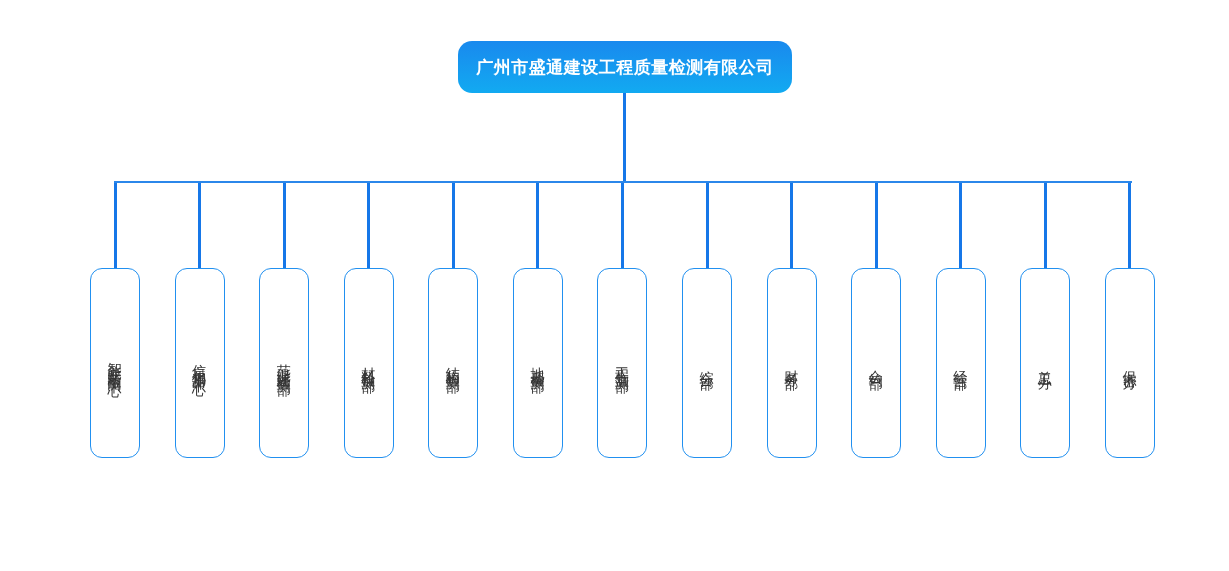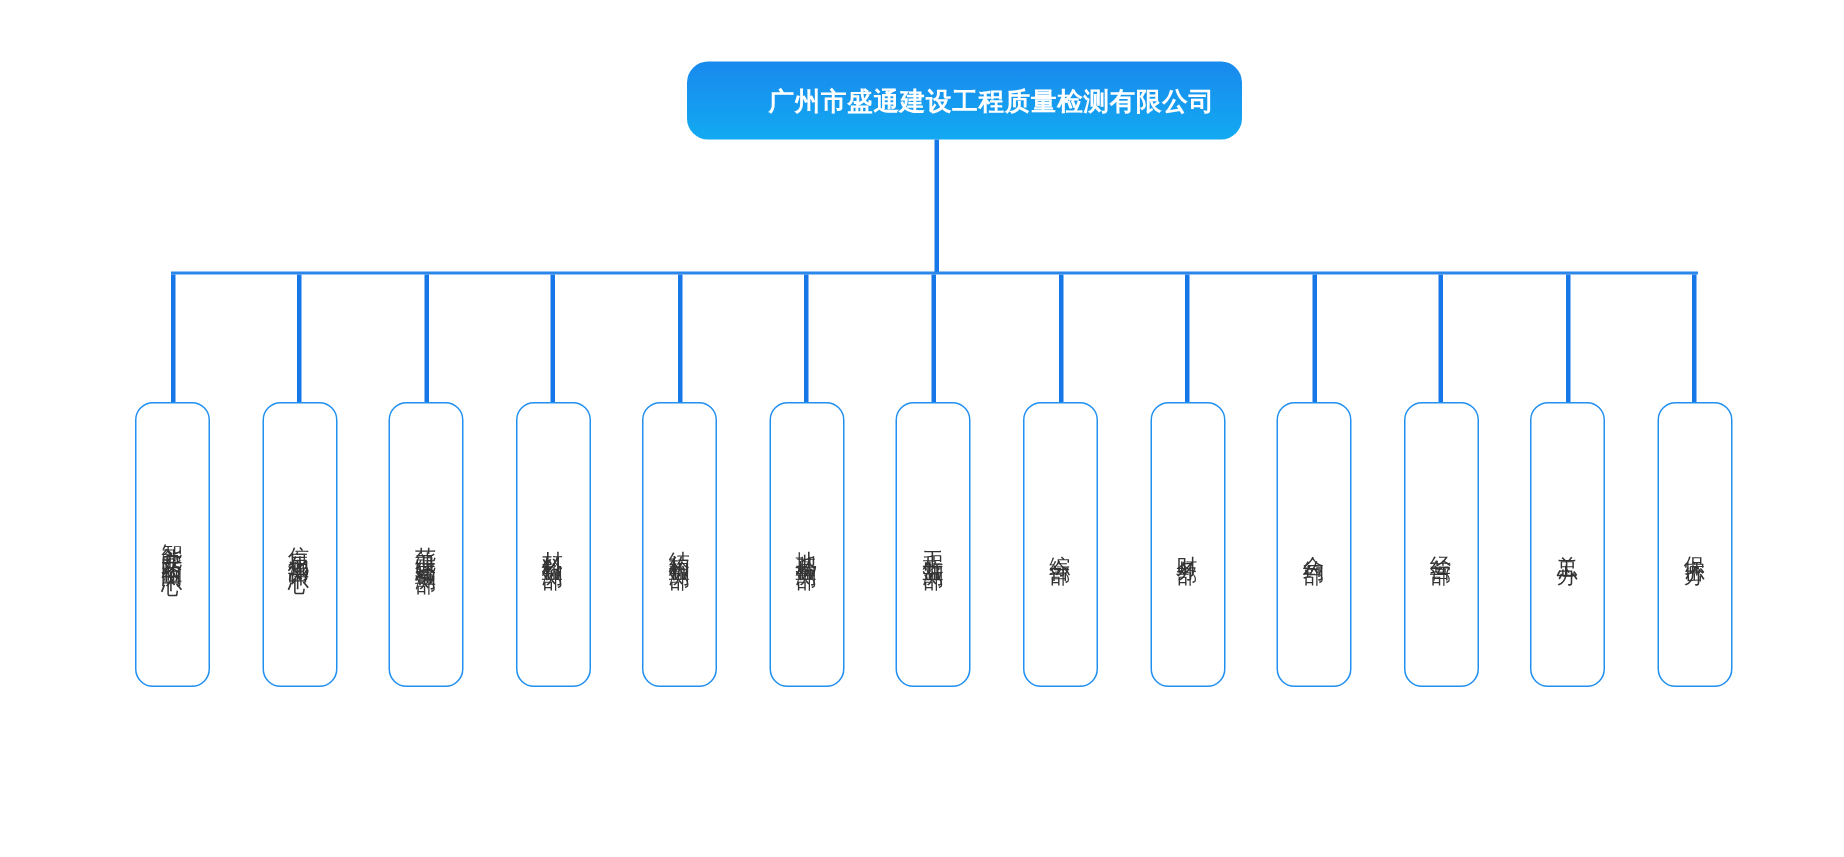--- a/index.html
+++ b/index.html
@@ -19,21 +19,20 @@
     position: absolute;
     left: 458px;
     top: 41px;
     width: 334px;
     height: 52px;
     border-radius: 14px;
     background: linear-gradient(180deg, var(--g1, #1989ee) 0%, var(--g2, #12aaf1) 100%);
     display: flex;
     align-items: center;
     justify-content: center;
-    padding-left: 36px;
   }
   .root-label {
     color: var(--root-text, #ffffff);
     font-size: 17px;
     font-weight: bold;
     letter-spacing: 0.5px;
     white-space: nowrap;
   }
   .root-drop {
     position: absolute;

